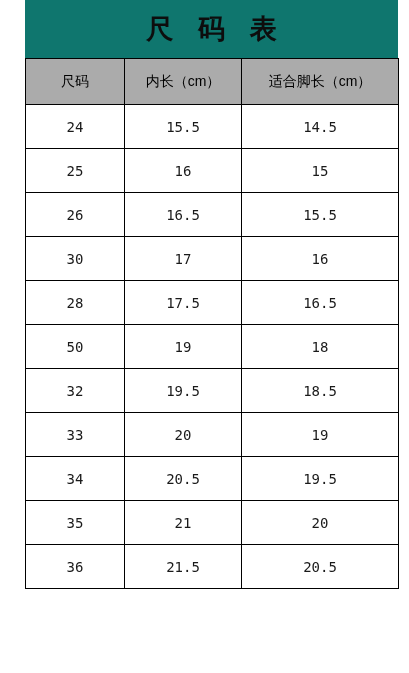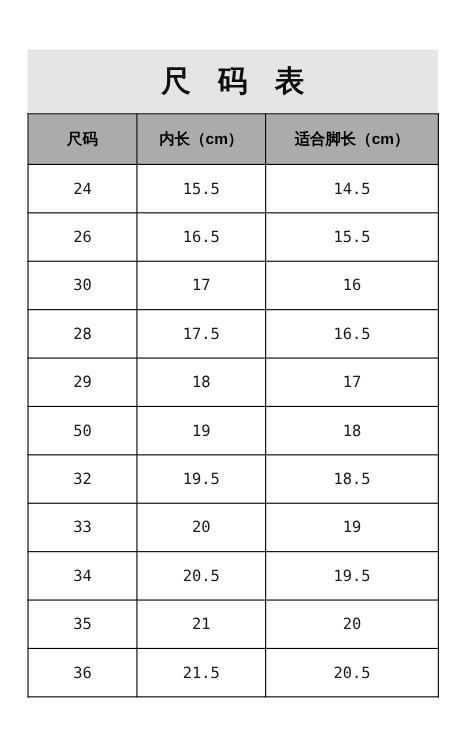--- a/index.html
+++ b/index.html
@@ -21,25 +21,24 @@
     background: #ffffff;
   }
   #chart-wrap {
     position: absolute;
     left: 25px;
     top: 0px;
     width: 373px;
   }
   .title-band {
     height: 58px;
-    background: #e5e5e5;
+    background: #0f766e;
     display: flex;
     align-items: center;
     justify-content: center;
-    margin-top: 45px;
   }
   .title-text {
     font-family: "Liberation Serif", "DejaVu Serif", serif;
     font-size: 27px;
     font-weight: 700;
     color: #0d0d0d;
     letter-spacing: 9px;
     text-indent: 9px;
     line-height: 1;
   }
@@ -57,21 +56,21 @@
   }
   col.c-size  { width: 99px; }
   col.c-inner { width: 117px; }
   col.c-foot  { width: 157px; }
 
   table.size-table thead th {
     background: #ababab;
     height: 45px;
     font-family: "Liberation Sans", "DejaVu Sans", sans-serif;
     font-size: 14px;
-    font-weight: 700;
+    font-weight: 400;
     color: #000000;
   }
   table.size-table tbody td {
     background: #ffffff;
     height: 43px;
     font-family: "DejaVu Sans Mono", "Liberation Mono", monospace;
     font-size: 14px;
     font-weight: 400;
     color: #1a1a1a;
     margin-top: 15px;
@@ -100,38 +99,38 @@
           <th>适合脚长（cm）</th>
         </tr>
       </thead>
       <tbody id="table-body">
           <tr>
             <td>24</td>
             <td>15.5</td>
             <td>14.5</td>
           </tr>
           <tr>
+            <td>25</td>
+            <td>16</td>
+            <td>15</td>
+          </tr>
+          <tr>
             <td>26</td>
             <td>16.5</td>
             <td>15.5</td>
           </tr>
           <tr>
             <td>30</td>
             <td>17</td>
             <td>16</td>
           </tr>
           <tr>
             <td>28</td>
             <td>17.5</td>
             <td>16.5</td>
-          </tr>
-          <tr>
-            <td>29</td>
-            <td>18</td>
-            <td>17</td>
           </tr>
           <tr>
             <td>50</td>
             <td>19</td>
             <td>18</td>
           </tr>
           <tr>
             <td>32</td>
             <td>19.5</td>
             <td>18.5</td>

